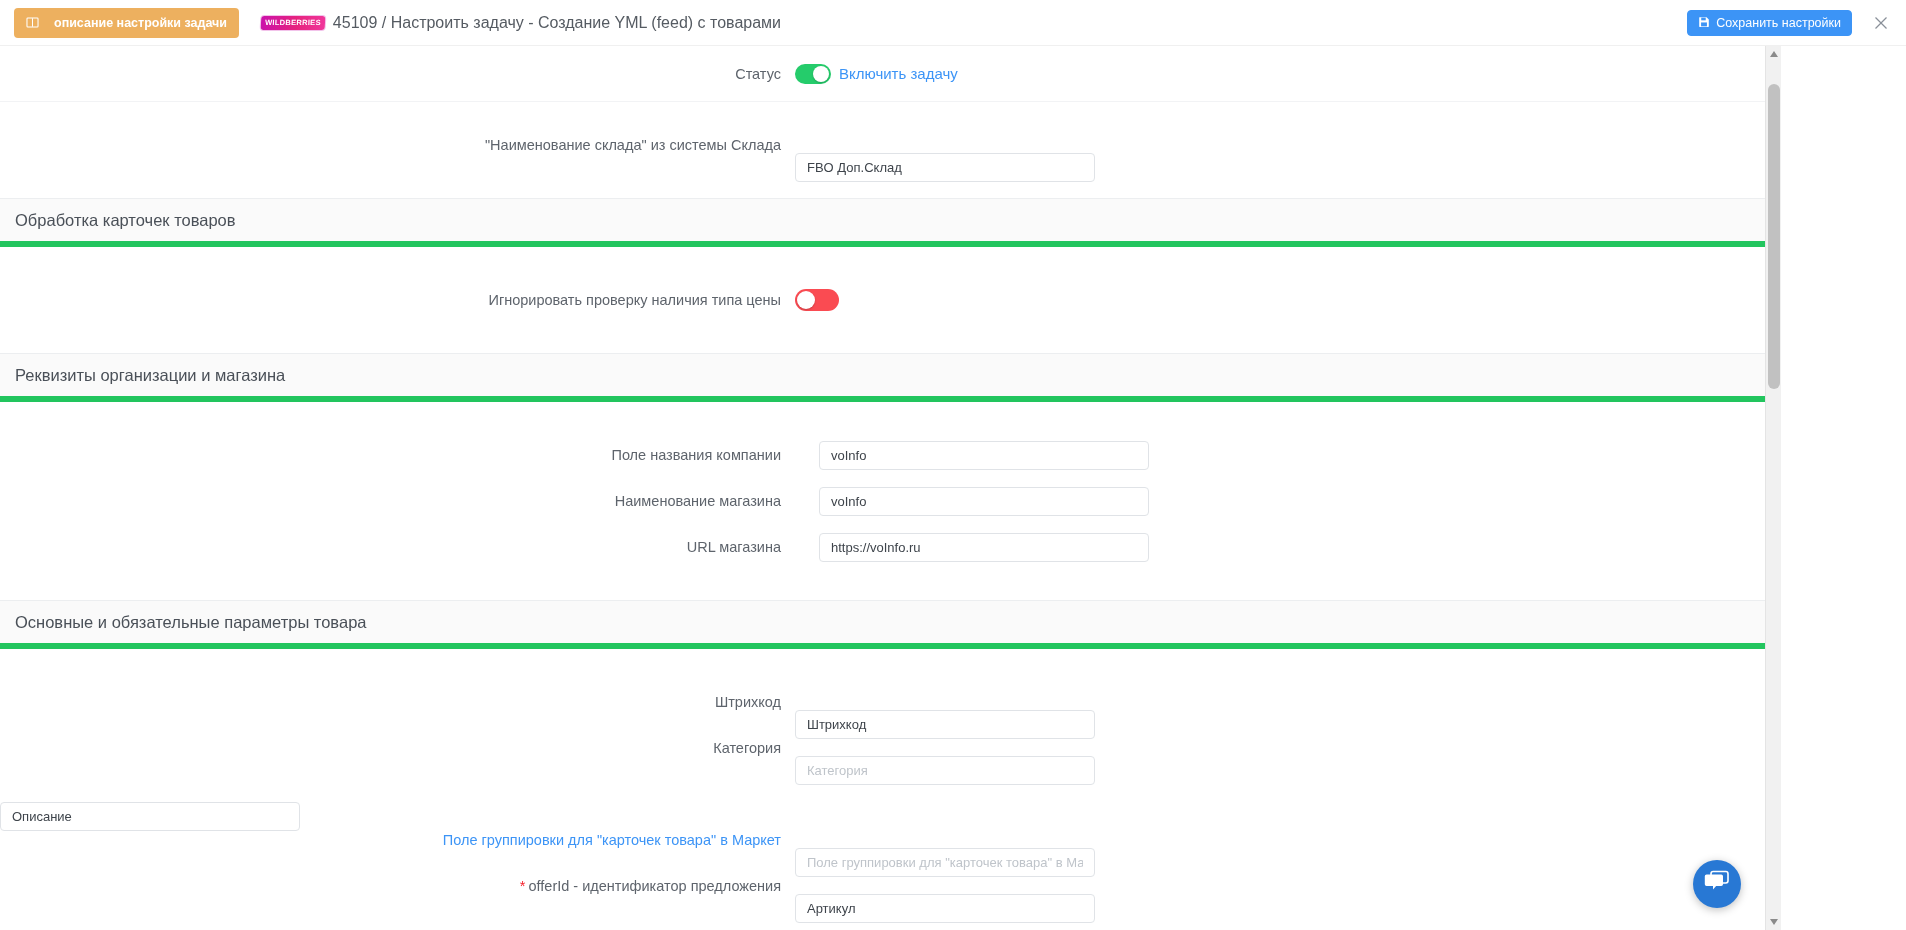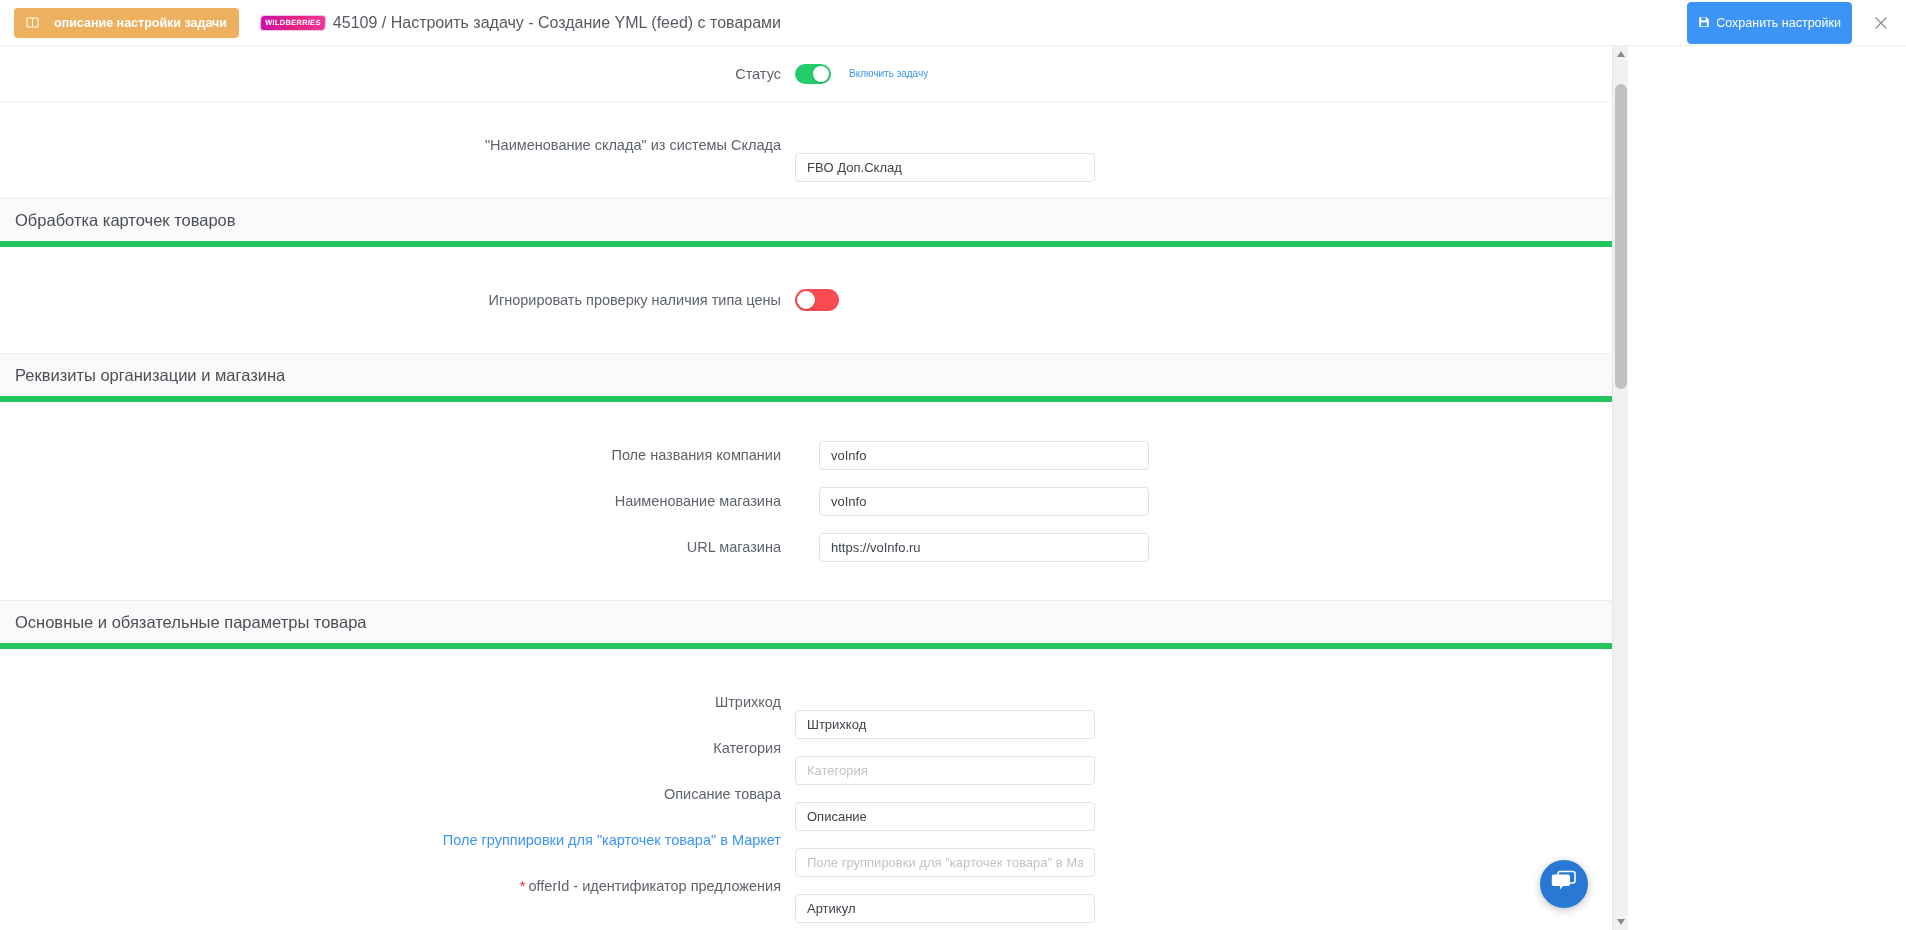--- a/index.html
+++ b/index.html
@@ -73,38 +73,38 @@
     gap: 18px;
   }
   .save-btn {
     display: inline-flex;
     align-items: center;
     gap: 6px;
     background: #3c94f6;
     color: #ffffff;
     border: 1px solid #3c94f6;
     border-radius: 4px;
-    height: 42px;
+    height: 26px;
     padding: 0 10px;
     font-size: 12.5px;
     cursor: pointer;
     white-space: nowrap;
   }
   .close-x {
     width: 22px; height: 22px;
     display: flex; align-items: center; justify-content: center;
     cursor: pointer;
     color: #8a9099;
   }
 
   
   .scrollarea {
     position: relative;
     height: 884px;
-    width: 1628px;
+    width: 1781px;
     overflow: hidden;
     background: #ffffff;
   }
   .content { width: 1890px; }
 
   
   .form-row {
     display: flex;
     align-items: center;
     padding: 0;
@@ -126,21 +126,21 @@
     height: 56px;
     display: flex;
     align-items: center;
     border-bottom: 1px solid #f2f3f5;
   }
   .status-label {
     width: 795px; text-align: right; padding-right: 14px;
     font-size: 14.5px; color: #5e646c;
   }
   .status-link {
-    margin-left: 18px; font-size: 10px; color: #3c94f6; cursor: pointer;
+    margin-left: 8px; font-size: 15px; color: #3c94f6; cursor: pointer;
   }
 
   
   .toggle {
     position: relative;
     width: 44px; height: 22px;
     border-radius: 11px;
     cursor: pointer;
     flex: none;
   }
@@ -358,21 +358,20 @@
     </div>
 
     <div class="form-row">
       <div class="row-label">Категория</div>
       <div class="row-field">
         <input class="inp w300" type="text" placeholder="Категория" style="">
       </div>
     </div>
 
     <div class="form-row">
-      <div class="row-label">Описание товара</div>
       <div class="row-field">
         <input class="inp w300" type="text" value="Описание" style="">
       </div>
     </div>
 
     <div class="form-row">
       <div class="row-label link">Поле группировки для "карточек товара" в Маркет</div>
       <div class="row-field">
         <input class="inp w300" type="text" placeholder="Поле группировки для &quot;карточек товара&quot; в Маркет" style="">
       </div>

